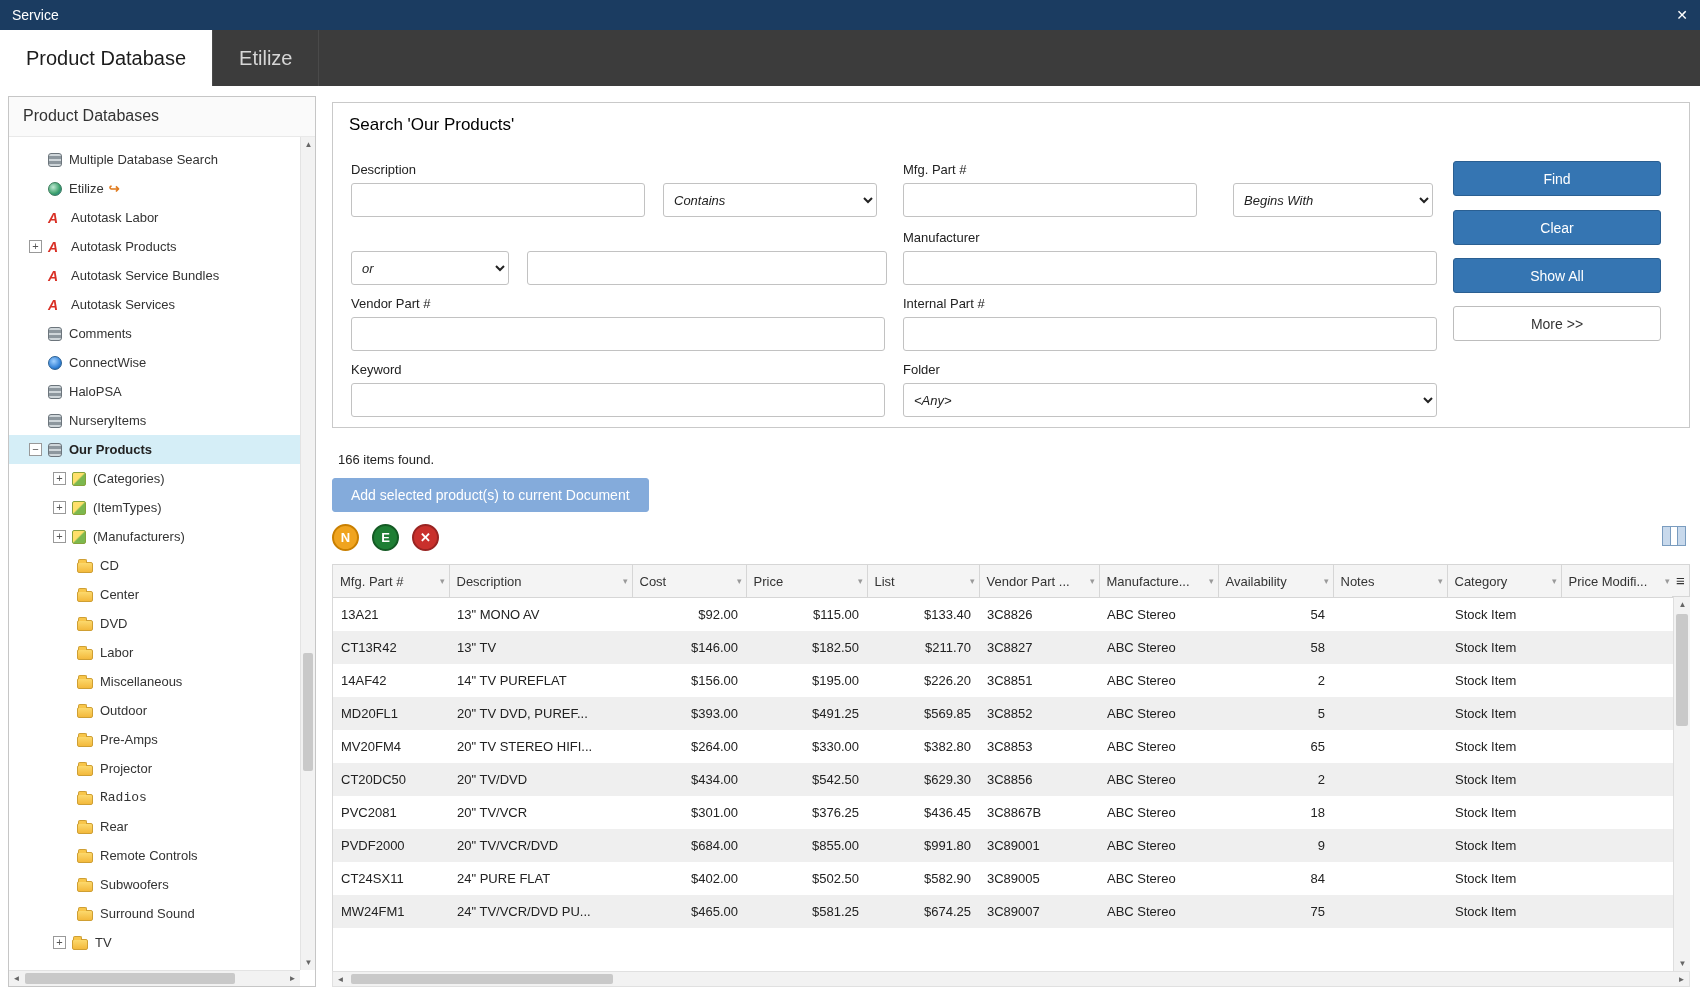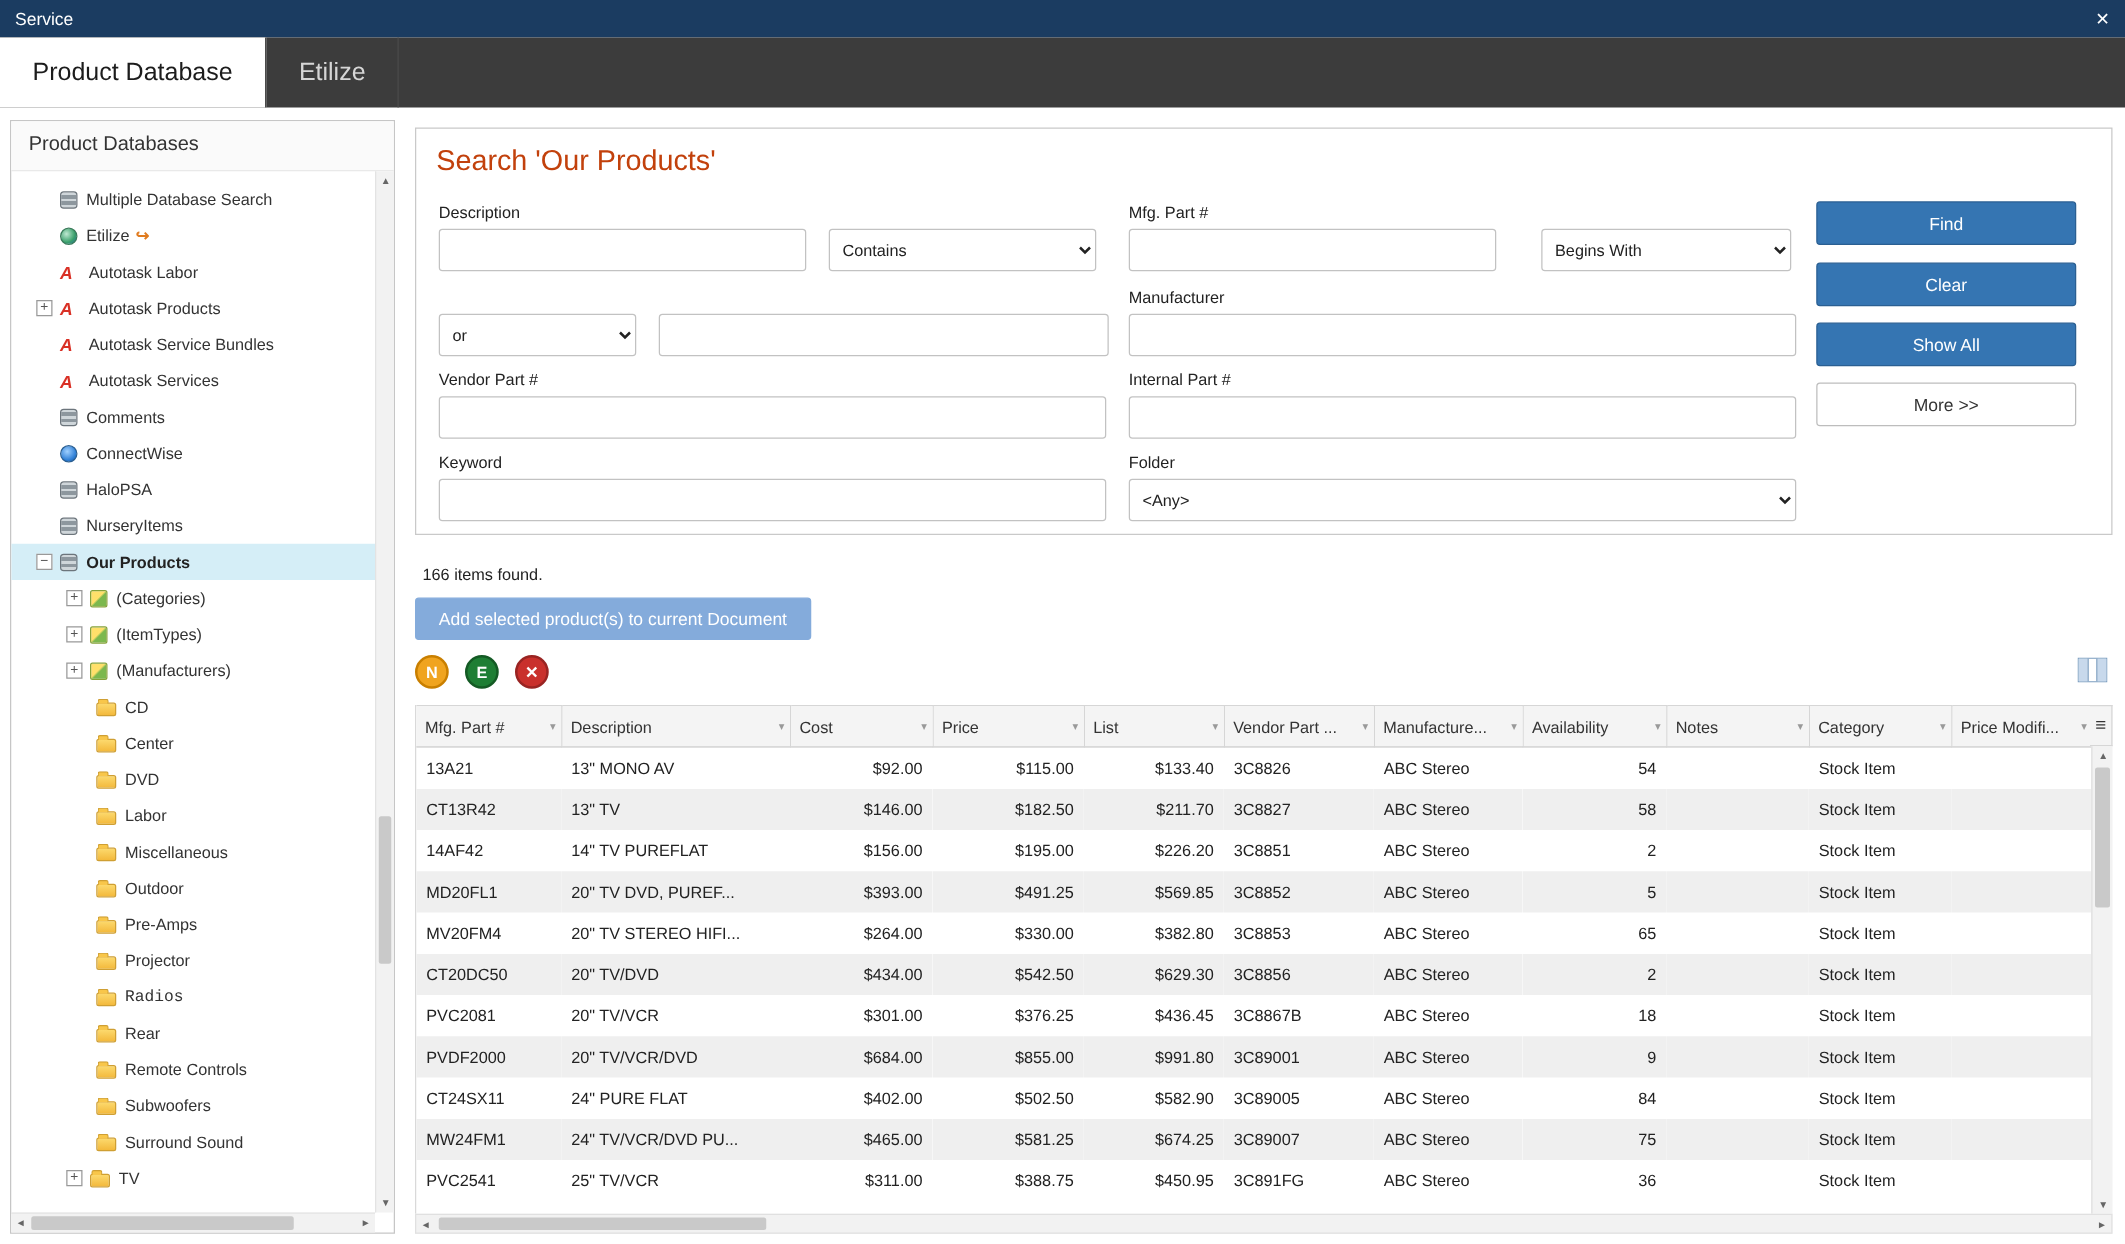--- a/index.html
+++ b/index.html
@@ -49,25 +49,25 @@
   #sb-vscroll{right:0;top:40px;width:15px;bottom:16px;border-left:1px solid #e3e3e3;}
   #sb-vscroll .up{top:0;} #sb-vscroll .down{bottom:0;}
   #sb-vscroll .sthumb{left:2px;right:2px;top:62%;height:118px;}
   #sb-hscroll{left:0;bottom:0;right:15px;height:16px;border-top:1px solid #e3e3e3;}
   #sb-hscroll .left{left:0;line-height:16px;} #sb-hscroll .right{right:0;line-height:16px;}
   #sb-hscroll .sthumb{top:2px;bottom:2px;left:16px;width:210px;}
 
   
   .main{position:absolute;left:332px;top:96px;width:1360px;height:891px;}
   .search-panel{position:absolute;left:0;top:6px;width:1358px;height:326px;border:1px solid #c9c9c9;background:#fff;}
-  .search-title{position:absolute;left:16px;top:12px;font-size:23px;color:#c2410c;}
+  .search-title{position:absolute;left:16px;top:12px;font-size:17px;color:#000000;}
   .flabel{position:absolute;font-size:13px;color:#222;}
   .finput{position:absolute;height:34px;border:1px solid #c2c2c2;border-radius:3px;font-size:13px;
     padding:0 8px;font-family:inherit;background:#fff;color:#222;}
-  select.finput{padding:0 6px;}
+  select.finput{padding:0 6px;font-style:italic;}
   #lbl-desc{left:18px;top:59px;}        #inp-desc{left:18px;top:80px;width:294px;}
   #sel-contains{left:330px;top:80px;width:214px;}
   #lbl-mfg{left:570px;top:59px;}        #inp-mfg{left:570px;top:80px;width:294px;}
   #sel-begins{left:900px;top:80px;width:200px;}
   #sel-or{left:18px;top:148px;width:158px;}  #inp-or{left:194px;top:148px;width:360px;}
   #lbl-manufacturer{left:570px;top:127px;}   #inp-manufacturer{left:570px;top:148px;width:534px;}
   #lbl-vendor{left:18px;top:193px;}     #inp-vendor{left:18px;top:214px;width:534px;}
   #lbl-internal{left:570px;top:193px;}  #inp-internal{left:570px;top:214px;width:534px;}
   #lbl-keyword{left:18px;top:259px;}    #inp-keyword{left:18px;top:280px;width:534px;}
   #lbl-folder{left:570px;top:259px;}    #sel-folder{left:570px;top:280px;width:534px;}
@@ -478,33 +478,20 @@
             <td class="num">$465.00</td>
             <td class="num">$581.25</td>
             <td class="num">$674.25</td>
             <td class="">3C89007</td>
             <td class="">ABC Stereo</td>
             <td class="num">75</td>
             <td class=""></td>
             <td class="">Stock Item</td>
             <td class=""></td>
           </tr>
-          <tr class="">
-            <td class="">PVC2541</td>
-            <td class="">25" TV/VCR</td>
-            <td class="num">$311.00</td>
-            <td class="num">$388.75</td>
-            <td class="num">$450.95</td>
-            <td class="">3C891FG</td>
-            <td class="">ABC Stereo</td>
-            <td class="num">36</td>
-            <td class=""></td>
-            <td class="">Stock Item</td>
-            <td class=""></td>
-          </tr>
         </tbody>
     </table>
   </div>
   <div id="menu-btn">≡</div>
 
   <div class="sbar" id="tv-scroll">
     <span class="sarrow up">▲</span>
     <span class="sthumb"></span>
     <span class="sarrow down">▼</span>
   </div>

